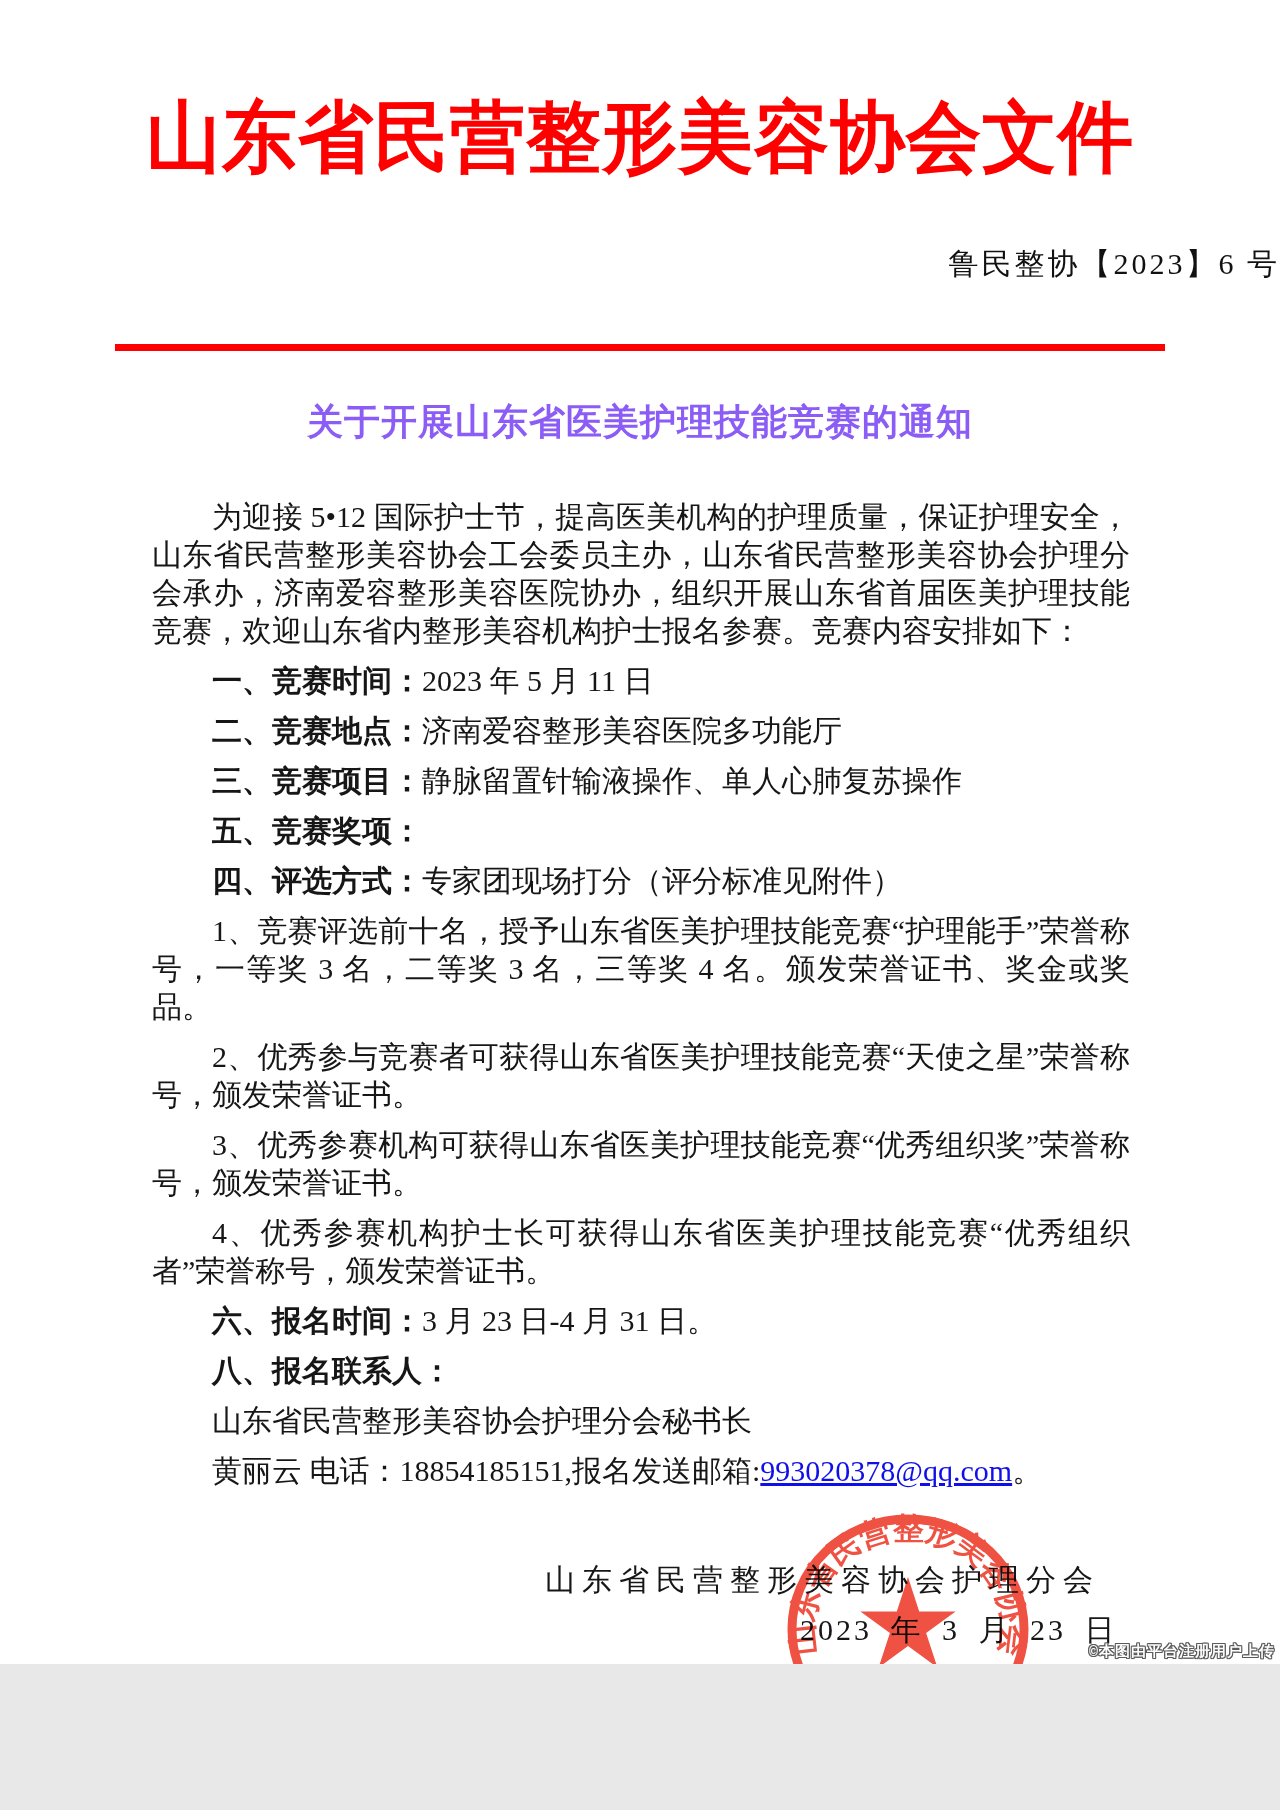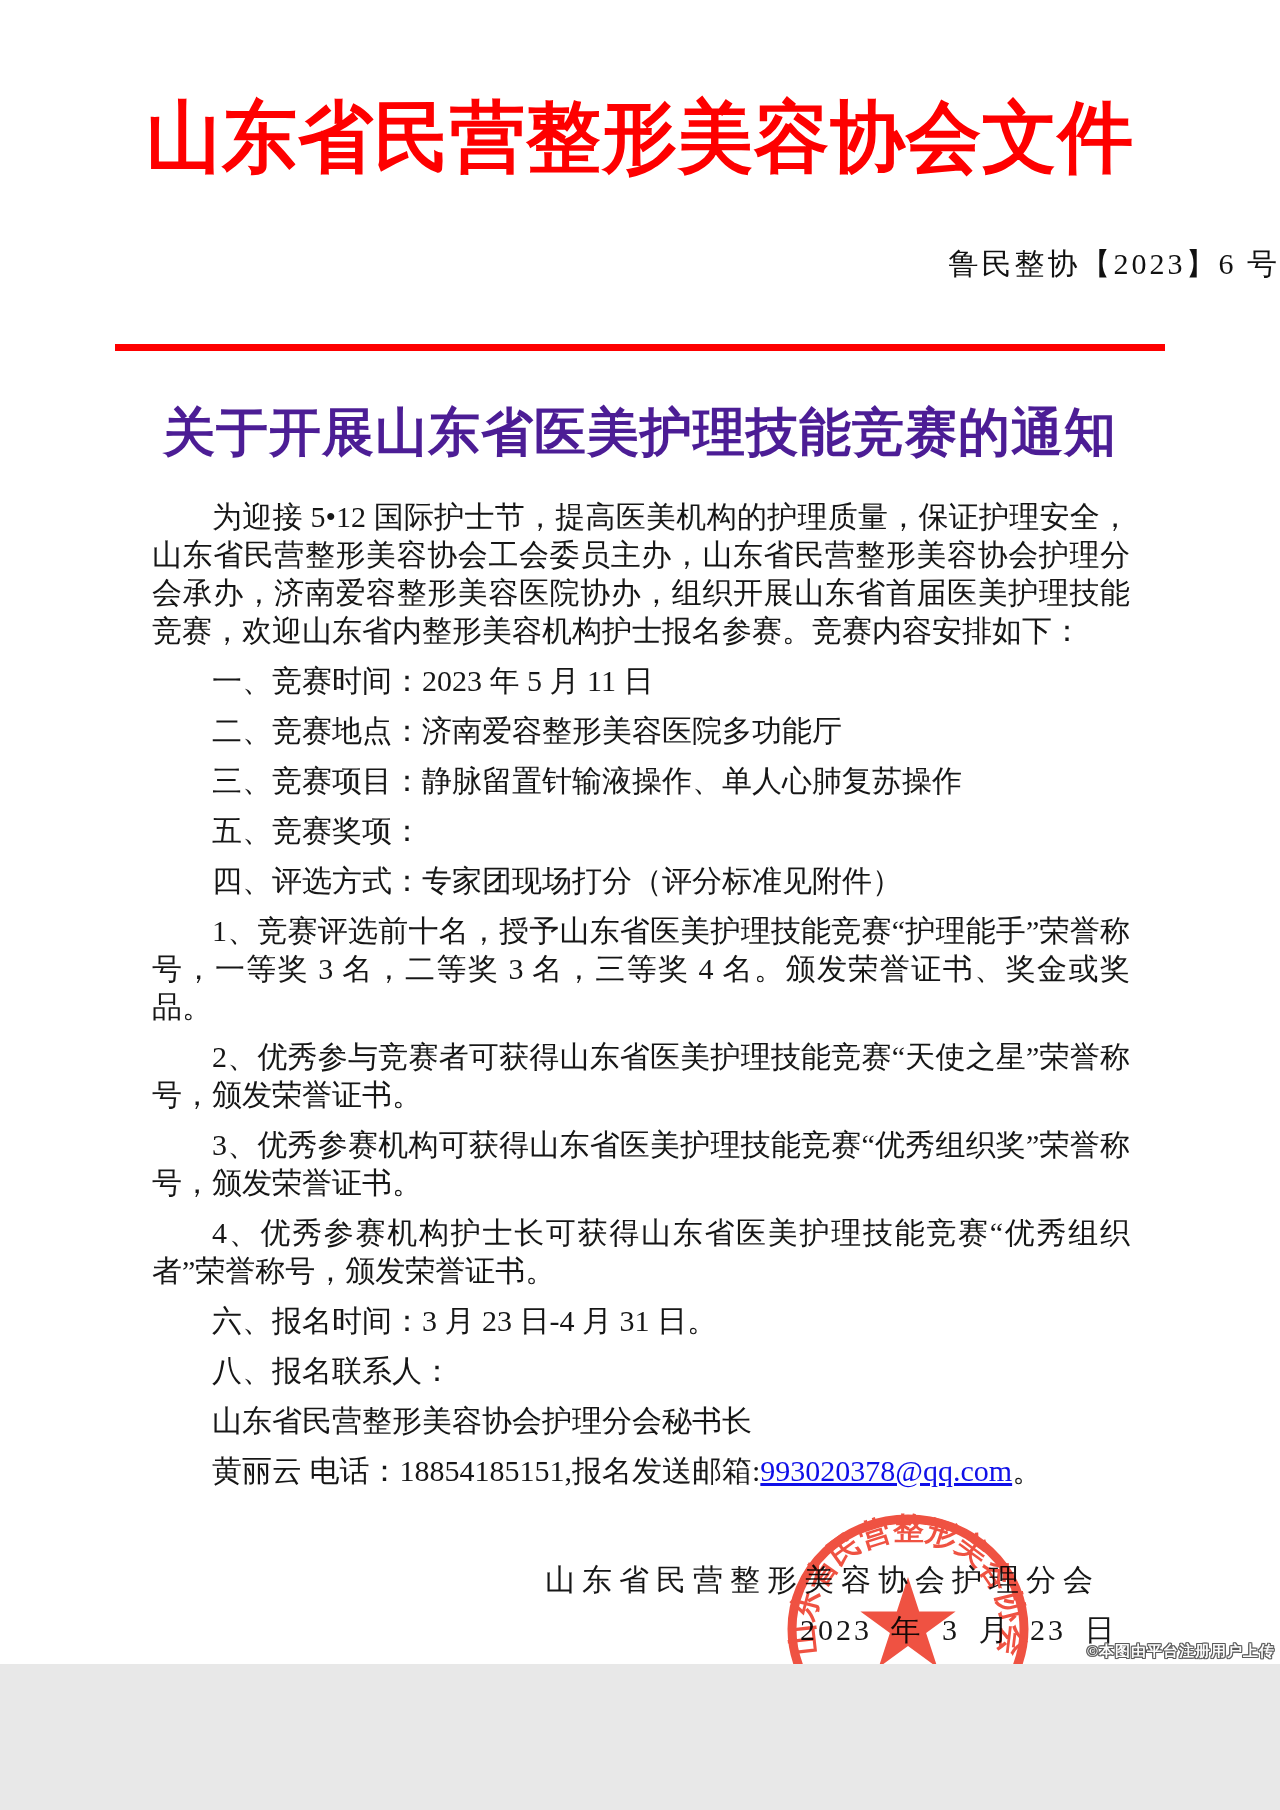--- a/index.html
+++ b/index.html
@@ -14,29 +14,29 @@
   }
   .doc-number{
     position:absolute;top:244px;left:0;width:100%;text-align:right;
     font-size:30px;letter-spacing:3px;color:#111;
   }
   .red-line{
     position:absolute;left:115px;top:344px;width:1050px;height:7px;background:#fe0000;
   }
   .notice-heading{
     position:absolute;top:398px;left:0;width:100%;text-align:center;
-    font-size:52px;font-weight:bold;letter-spacing:1px;color:#4c1d95;
+    font-size:36px;font-weight:bold;letter-spacing:1px;color:#8b5cf6;
     font-family:"Liberation Sans","DejaVu Sans",sans-serif;white-space:nowrap;
   }
   .body-text{
     position:absolute;left:140px;top:486px;width:1002px;
     font-size:30px;line-height:38px;text-align:justify;color:#161616;
   }
   .body-text p{margin:12px;text-indent:2em;}
-  .lbl{font-family:"Liberation Sans","DejaVu Sans",sans-serif;font-weight:normal;}
+  .lbl{font-family:"Liberation Sans","DejaVu Sans",sans-serif;font-weight:bold;}
   a.email-link{color:#0f0fe8;}
   .signature-org{
     position:absolute;top:1560px;left:545px;font-size:30px;letter-spacing:7px;
     color:#161616;white-space:nowrap;
   }
   .signature-date{
     position:absolute;top:1610px;left:800px;font-size:30px;letter-spacing:3px;
     word-spacing:8px;color:#161616;white-space:nowrap;
   }
   .stamp{
@@ -47,21 +47,21 @@
   .watermark{
     position:absolute;left:722px;top:1723px;display:flex;align-items:center;gap:8px;
   }
   .watermark-text{
     font-size:48px;font-weight:bold;letter-spacing:3px;white-space:nowrap;
     font-family:"Liberation Sans","DejaVu Sans",sans-serif;color:#fbfbfb;
     text-shadow:2px 2px 0 #b0b0b0,-2px -2px 0 #b0b0b0,2px -2px 0 #b0b0b0,-2px 2px 0 #b0b0b0,0 2px 0 #b0b0b0,0 -2px 0 #b0b0b0,2px 0 0 #b0b0b0,-2px 0 0 #b0b0b0;
   }
   .credit{
     position:absolute;right:5px;bottom:3px;font-size:15px;font-weight:bold;
-    font-family:Liberation Serif, serif;color:#fcfcfc;letter-spacing:1px;
+    font-family:Liberation Mono, monospace;color:#fcfcfc;letter-spacing:1px;
     text-shadow:1px 1px 0 #5a5a5a,-1px -1px 0 #5a5a5a,1px -1px 0 #5a5a5a,-1px 1px 0 #5a5a5a,0 1px 0 #5a5a5a,0 -1px 0 #5a5a5a,1px 0 0 #5a5a5a,-1px 0 0 #5a5a5a;
     padding-left:44px;
   }
 </style>
 </head>
 <body>
 
 <div class="page">
 
   <div class="banner-title">山东省民营整形美容协会文件</div>

